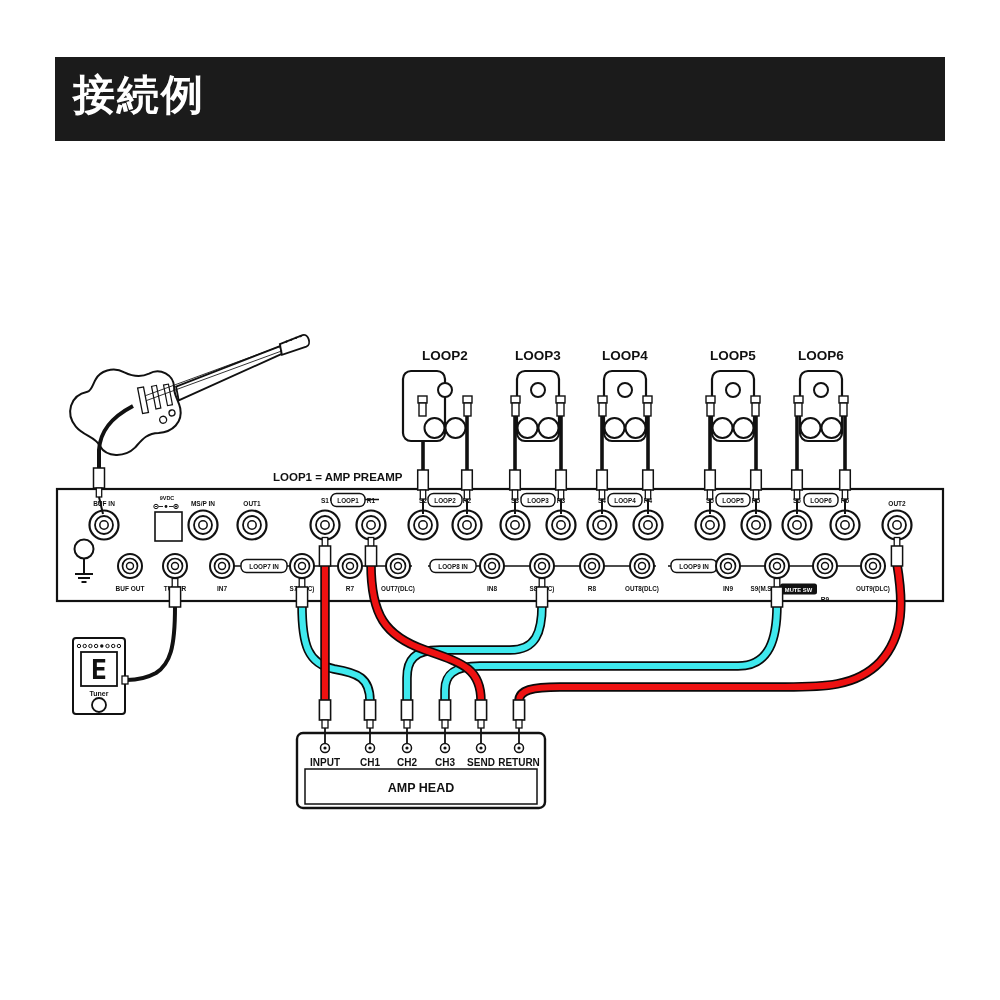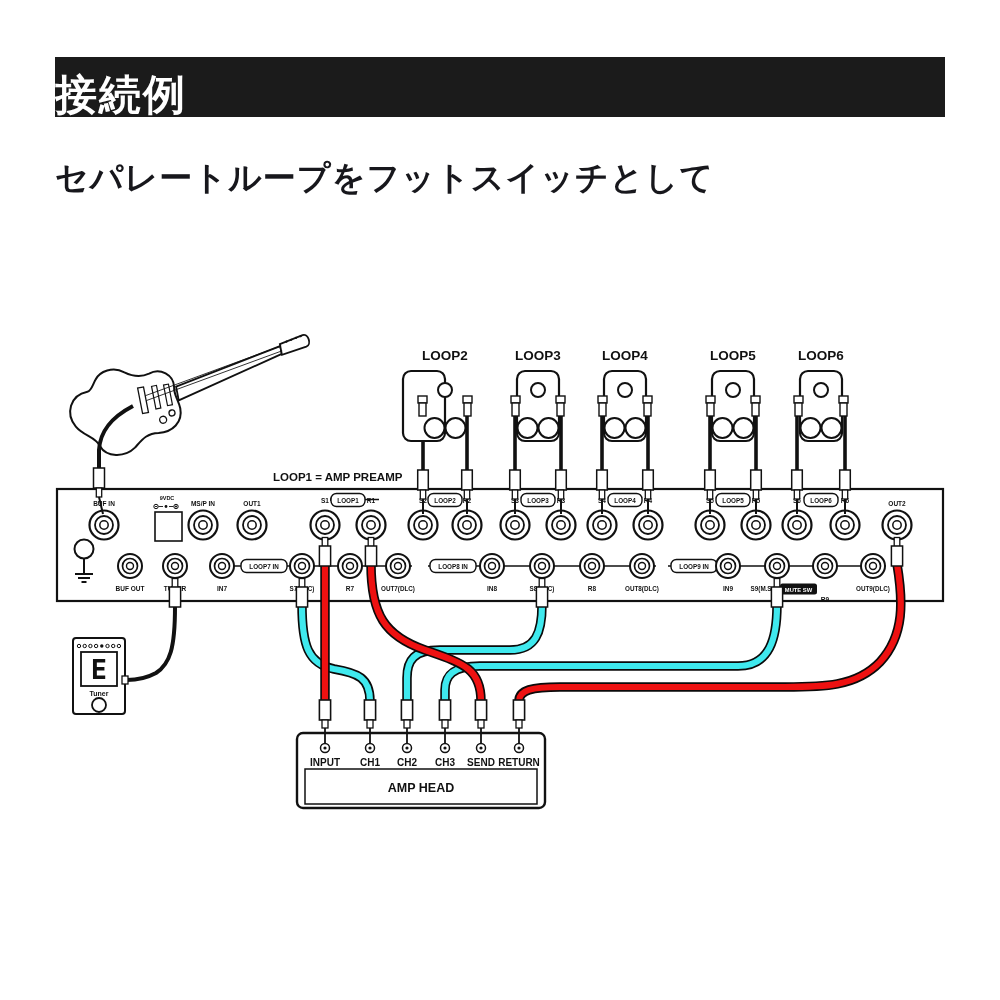--- a/index.html
+++ b/index.html
@@ -1,19 +1,19 @@
 <!DOCTYPE html>
 <html><head>
 <meta charset="utf-8">
 <style>
   html,body{margin:0;padding:0;background:#ffffff;}
   #page{position:relative;width:1000px;height:1000px;background:#fff;overflow:hidden;
         font-family:"Liberation Sans",sans-serif;}
-  .title-bar{position:absolute;left:55px;top:57px;width:890px;height:60px;background:#1b1b1b;
-             color:#fff;font-size:42px;font-weight:bold;line-height:76px;
+  .title-bar{position:absolute;left:55px;top:57px;width:890px;height:84px;background:#1b1b1b;
+             color:#fff;font-size:42px;font-weight:bold;line-height:76px;padding-left:18px;
              box-sizing:border-box;letter-spacing:2px;}
   .subtitle{position:absolute;left:55px;top:156px;font-size:33px;font-weight:bold;color:#17171c;
             letter-spacing:1px;}
   svg{position:absolute;left:0;top:0;}
   svg text{font-family:"Liberation Sans",sans-serif;fill:#111;}
   .ln{stroke:#111;fill:none;}
   .w2{stroke-width:2;} .w15{stroke-width:1.5;}
   .wh{fill:#fff;stroke:#111;}
   .t65{font-size:6.5px;font-weight:bold;text-anchor:middle;}
   .t63{font-size:6.3px;font-weight:bold;text-anchor:middle;}
@@ -27,21 +27,20 @@
   .t26{font-size:27px;font-weight:bold;text-anchor:middle;font-family:"DejaVu Sans Mono",monospace;}
 </style>
 </head>
 <body>
 
 <div id="page">
 
   <div class="title-bar">
     <span>接続例</span>
   </div>
-  <div class="subtitle">セパレートループをフットスイッチとして</div>
 
   <svg width="1000" height="1000" viewBox="0 0 1000 1000">
     <defs>
       <g id="jack-lg">
           <circle r="14.5" class="wh" stroke-width="2.2"></circle>
           <circle r="9" class="wh" stroke-width="1.8"></circle>
           <circle r="4.2" class="wh" stroke-width="1.5"></circle>
         </g>
       <g id="jack-sm">
           <circle r="12" class="wh" stroke-width="2"></circle>

